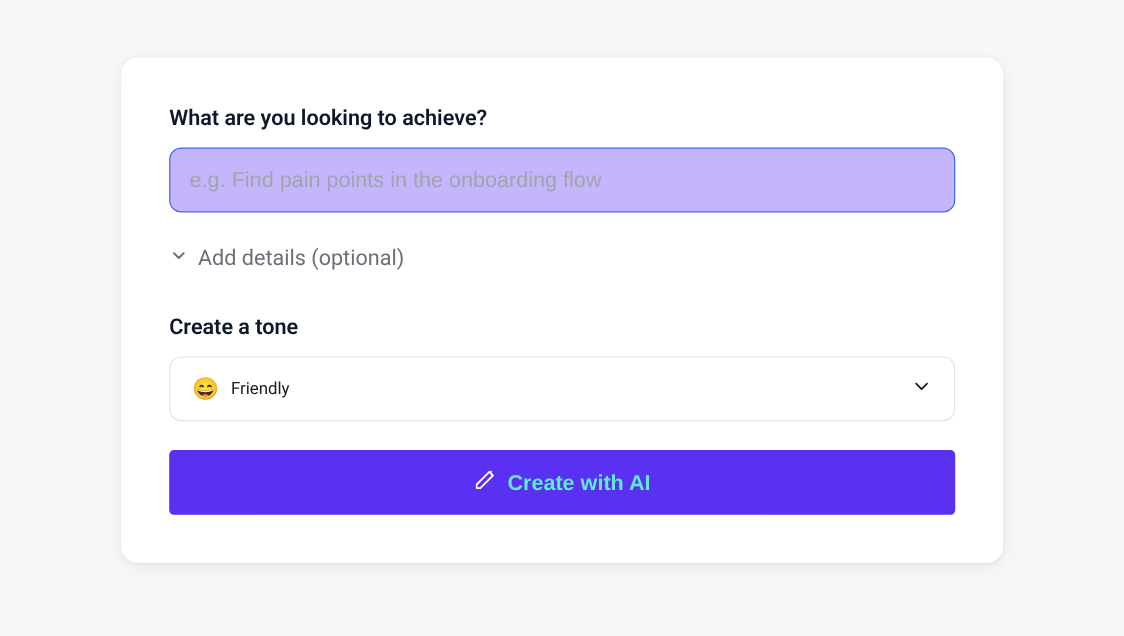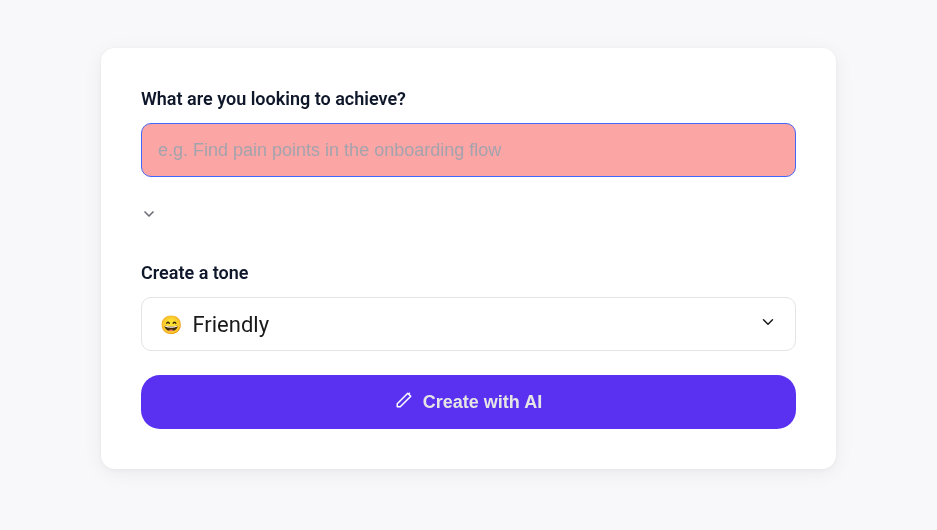--- a/index.html
+++ b/index.html
@@ -33,21 +33,21 @@
     }
     .goal-input {
       width: 100%;
       height: 54px;
       padding: 16px 16px;
       font-size: 18px;
       color: #333;
       border: 1.5px solid #4267f6;
       border-radius: 10px;
       outline: none;
-      background: #fca5a5;
+      background: #c4b5fd;
     }
     .goal-input::placeholder {
       color: #a3a3ad;
     }
     .expand-row {
       display: flex;
       align-items: center;
       gap: 8px;
       margin-top: 28px;
       cursor: pointer;
@@ -76,36 +76,36 @@
     }
     .tone-left {
       display: flex;
       align-items: center;
       gap: 10px;
     }
     .tone-emoji {
       font-size: 18px;
     }
     .tone-text {
-      font-size: 22px;
+      font-size: 14px;
       color: #1a1a1a;
     }
     .tone-select svg {
       width: 18px;
       height: 18px;
       stroke: #1a1a1a;
     }
     .create-btn {
       width: 100%;
       height: 54px;
       margin-top: 24px;
       background: #5a31f0;
-      color: #e5e5e5;
+      color: #5eead4;
       border: none;
-      border-radius: 19px;
+      border-radius: 4px;
       font-size: 18px;
       font-weight: 600;
       display: flex;
       align-items: center;
       justify-content: center;
       gap: 10px;
       cursor: pointer;
     }
     .create-btn svg {
       width: 18px;
@@ -121,20 +121,21 @@
   <label class="section-label">What are you looking to achieve?</label>
 
   <input type="text" class="goal-input" placeholder="e.g. Find pain points in the onboarding flow" style="">
 
   <div class="expand-row">
     <span>
       <svg viewBox="0 0 24 24" fill="none" stroke-width="2.5" stroke-linecap="round" stroke-linejoin="round">
         <polyline points="6 9 12 15 18 9"></polyline>
       </svg>
     </span>
+    <span>Add details (optional)</span>
   </div>
 
   <div class="tone-section">
     <label class="section-label">Create a tone</label>
 
     <div class="tone-select">
       <div class="tone-left">
         <span class="tone-emoji">😄</span>
         <span class="tone-text">Friendly</span>
       </div>

